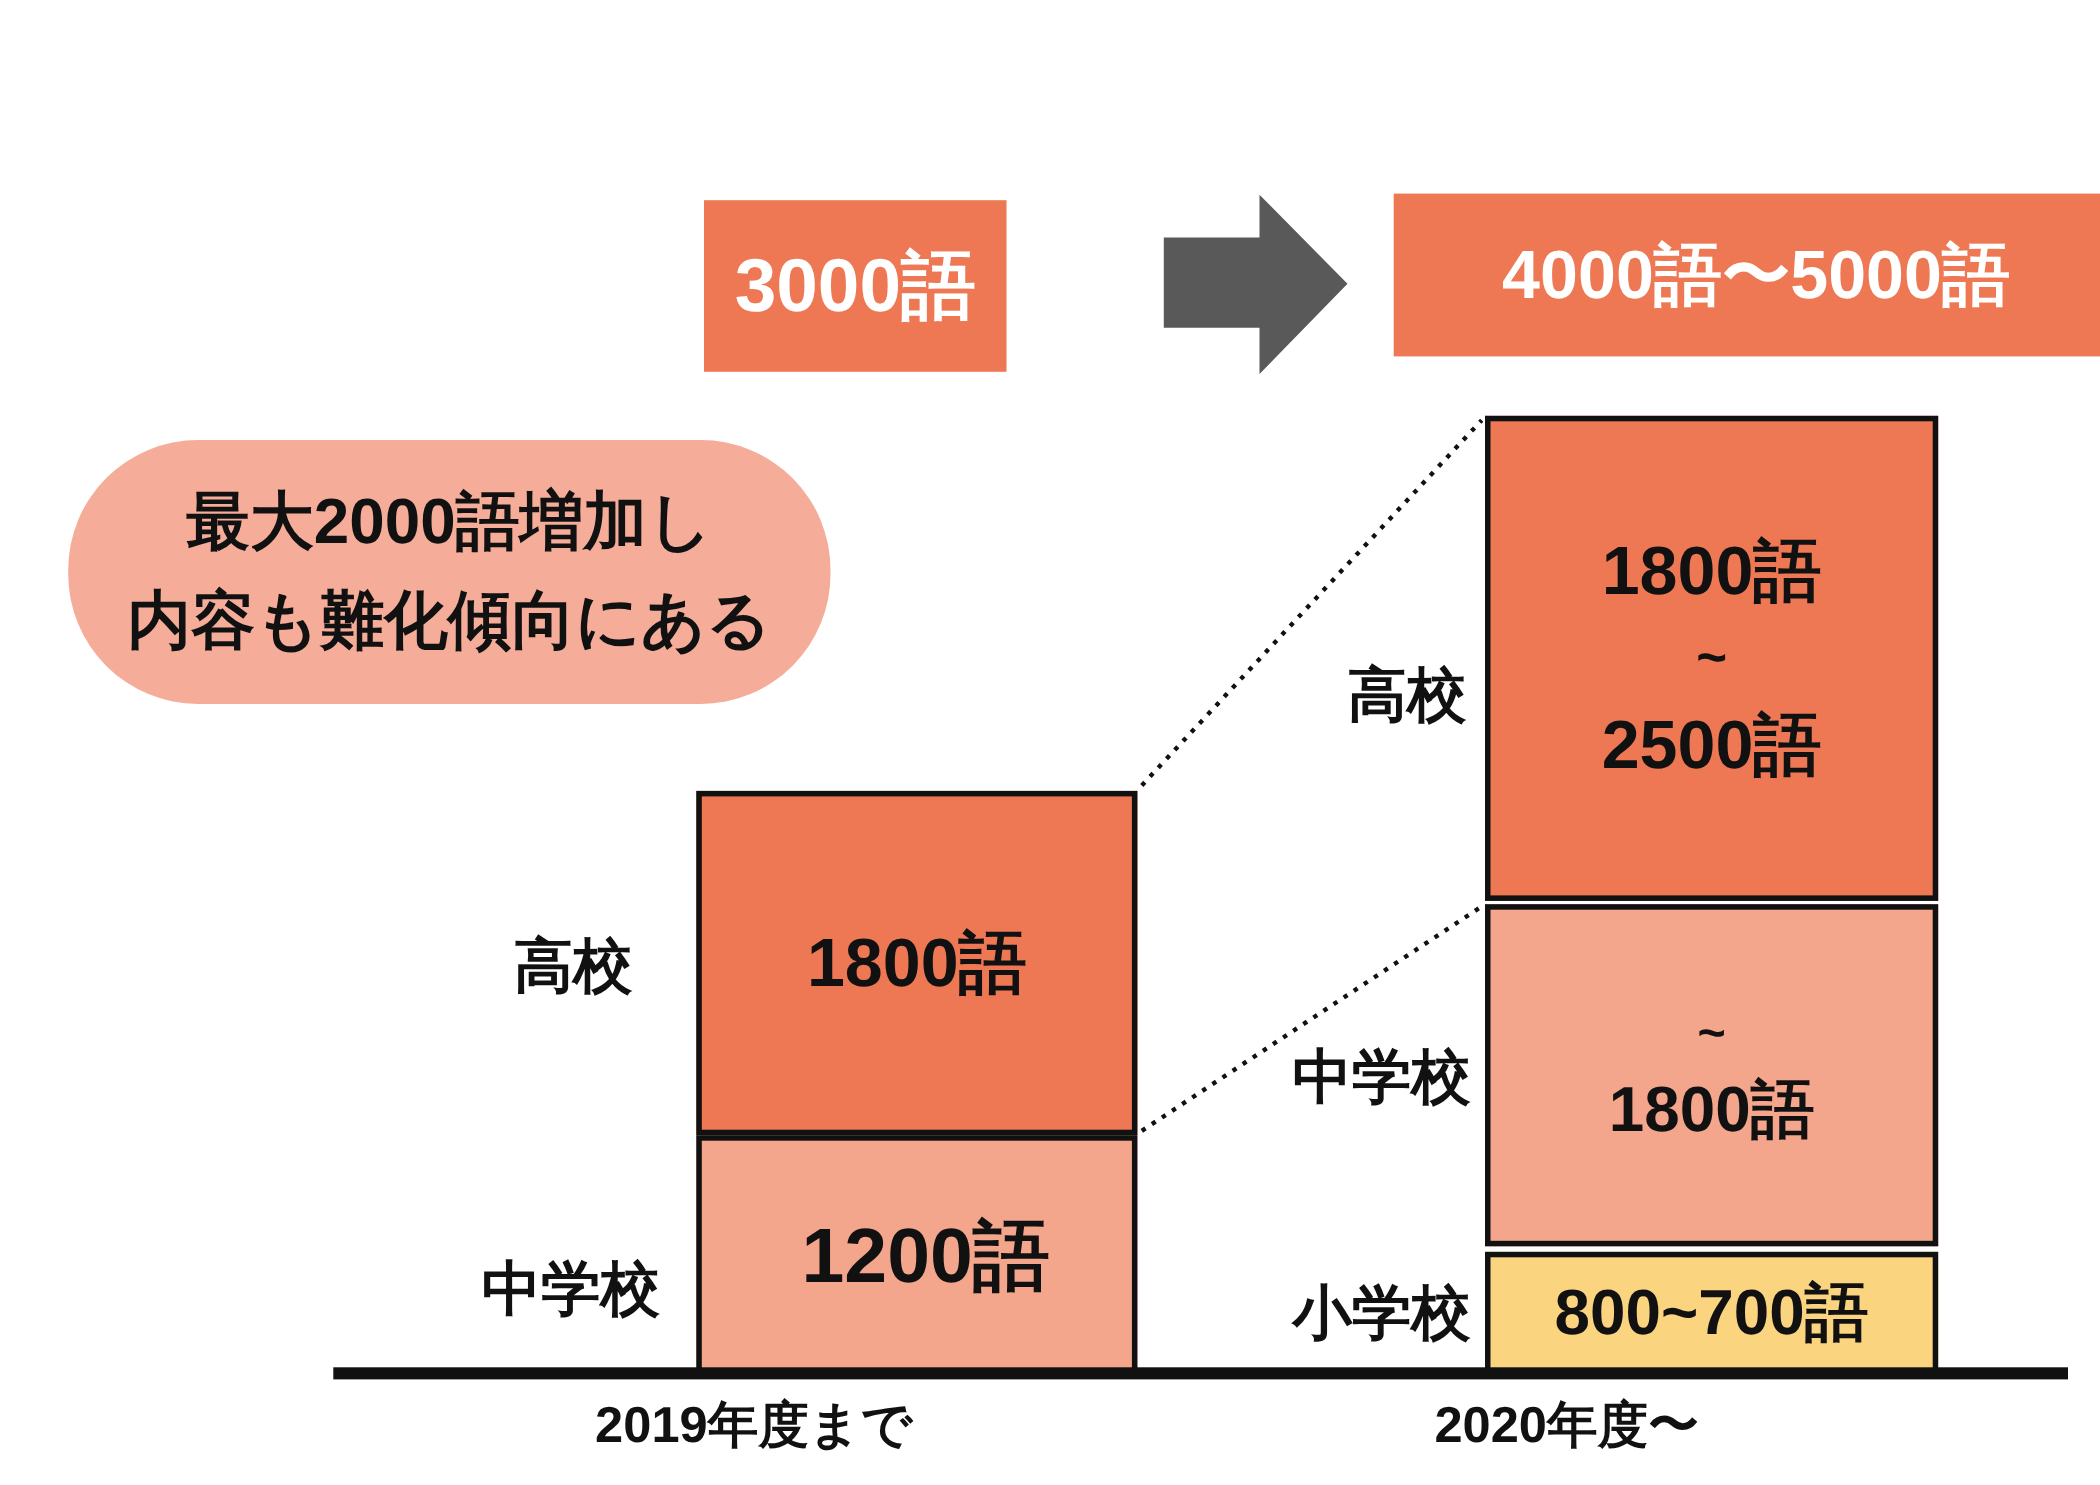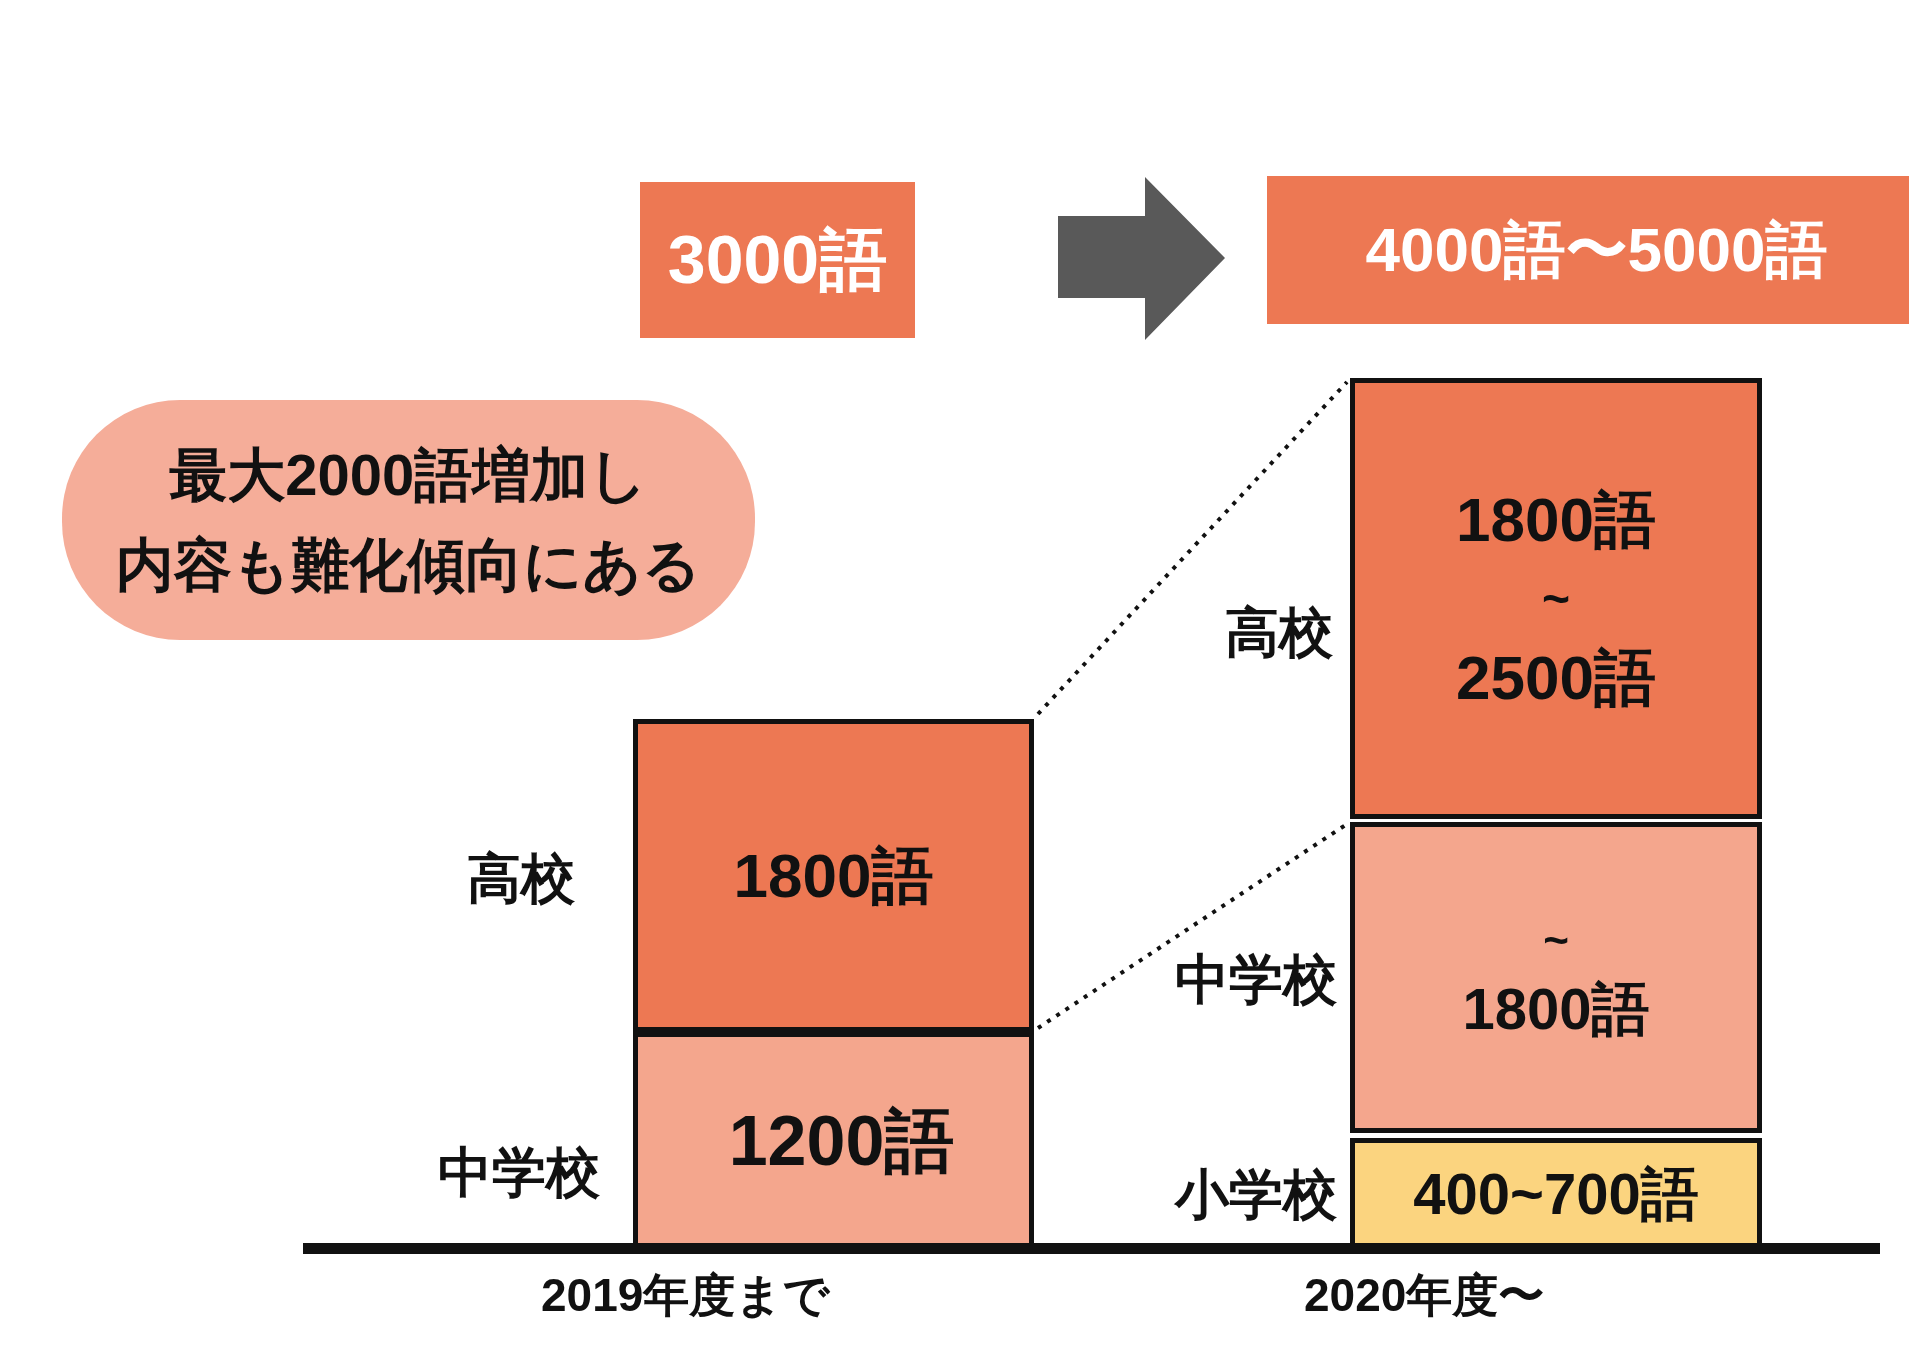--- a/index.html
+++ b/index.html
@@ -98,21 +98,21 @@
   <div class="abs flex-c col seg seg-orange right-seg-hs">
     <div class="line">1800語</div>
     <div class="line tilde">~</div>
     <div class="line">2500語</div>
   </div>
   <div class="abs flex-c col seg seg-pink right-seg-jhs">
     <div class="line tilde">~</div>
     <div class="line">1800語</div>
   </div>
   <div class="abs flex-c seg seg-yellow right-seg-es">
-    <div class="line">400~700語</div>
+    <div class="line">800~700語</div>
   </div>
 
   <div class="abs school-label lbl-hs-left">高校</div>
   <div class="abs school-label lbl-jhs-left">中学校</div>
   <div class="abs school-label lbl-hs-right">高校</div>
   <div class="abs school-label lbl-jhs-right">中学校</div>
   <div class="abs school-label lbl-es-right">小学校</div>
 
   <div class="abs baseline"></div>
   <div class="abs axis-label axis-2019">2019年度まで</div>

